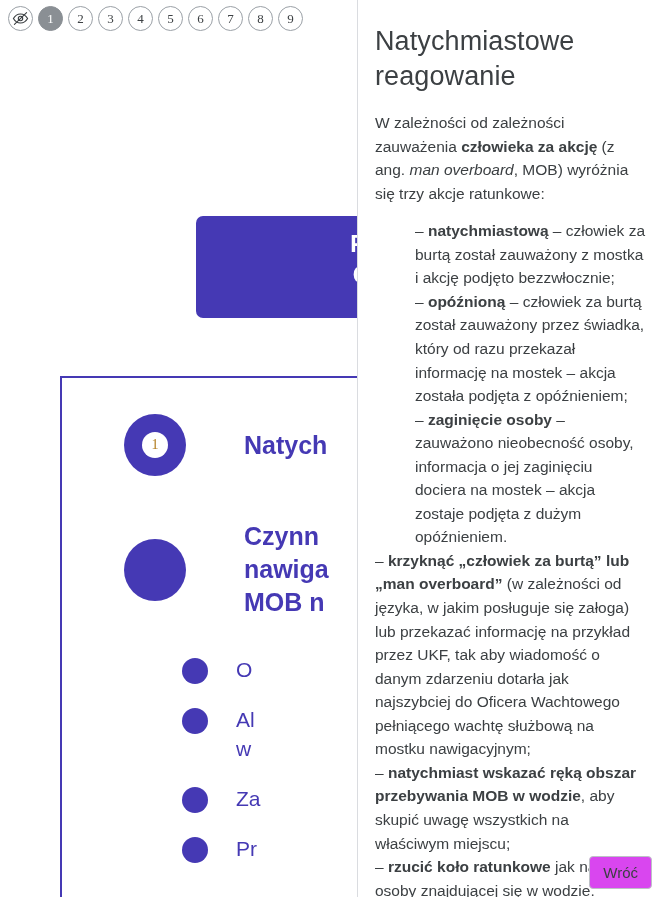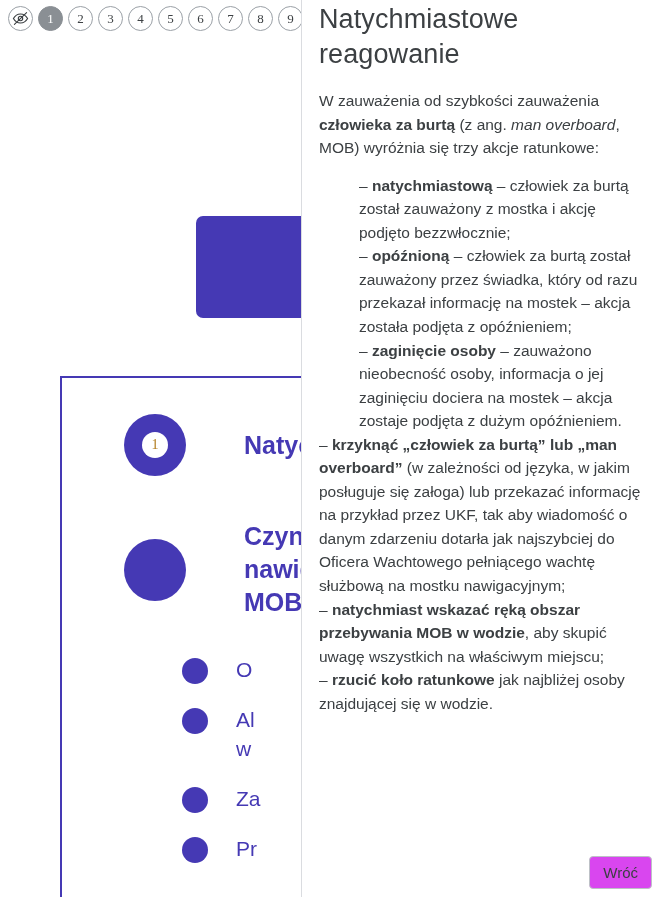--- a/index.html
+++ b/index.html
@@ -188,26 +188,26 @@
     color: #4539b4;
     line-height: 1.35;
     white-space: nowrap;
   }
 
   
   #side-panel {
     position: absolute;
     right: 0;
     top: 0;
-    width: 368px;
+    width: 312px;
     height: 897px;
     background: #ffffff;
     border-left: 1px solid #dadce0;
     box-sizing: border-box;
-    padding: 2px 22px 0 17px;
+    padding: 24px 22px 0 17px;
     overflow: hidden;
   }
   #panel-title {
     font-size: 27px;
     color: #3c4043;
     line-height: 1.28;
     font-weight: normal;
     margin: 0 0 18px 0;
     letter-spacing: 0.1px;
   }
@@ -307,20 +307,20 @@
           <div class="btxt">Pr</div>
         </div>
       </div>
 
     </div>
   </div>
 
   <div id="side-panel">
     <h1 id="panel-title">Natychmiastowe reagowanie</h1>
     <div id="panel-body">
-        <div class="para"><span>W zauważenia od szybkości zauważenia </span><b>człowieka za burtą</b><span> (z ang. </span><i>man overboard</i><span>, MOB) wyróżnia się trzy akcje ratunkowe:</span></div>
+        <div class="para"><span>W zależności od zależności zauważenia </span><b>człowieka za akcję</b><span> (z ang. </span><i>man overboard</i><span>, MOB) wyróżnia się trzy akcje ratunkowe:</span></div>
         <div class="para tight"><span>– </span><b>natychmiastową</b><span> – człowiek za burtą został zauważony z mostka i akcję podjęto bezzwłocznie;</span><br><span>– </span><b>opóźnioną</b><span> – człowiek za burtą został zauważony przez świadka, który od razu przekazał informację na mostek – akcja została podjęta z opóźnieniem;</span><br><span>– </span><b>zaginięcie osoby</b><span> – zauważono nieobecność osoby, informacja o jej zaginięciu dociera na mostek – akcja zostaje podjęta z dużym opóźnieniem.</span></div>
         <div class="para"><span>– </span><b>krzyknąć „człowiek za burtą” lub „man overboard”</b><span> (w zależności od języka, w jakim posługuje się załoga) lub przekazać informację na przykład przez UKF, tak aby wiadomość o danym zdarzeniu dotarła jak najszybciej do Oficera Wachtowego pełniącego wachtę służbową na mostku nawigacyjnym;</span><br><span>– </span><b>natychmiast wskazać ręką obszar przebywania MOB w wodzie</b><span>, aby skupić uwagę wszystkich na właściwym miejscu;</span><br><span>– </span><b>rzucić koło ratunkowe</b><span> jak najbliżej osoby znajdującej się w wodzie.</span></div>
       </div>
     <button id="back-btn">Wróć</button>
   </div>
 
 </div>
 
 </body></html>

